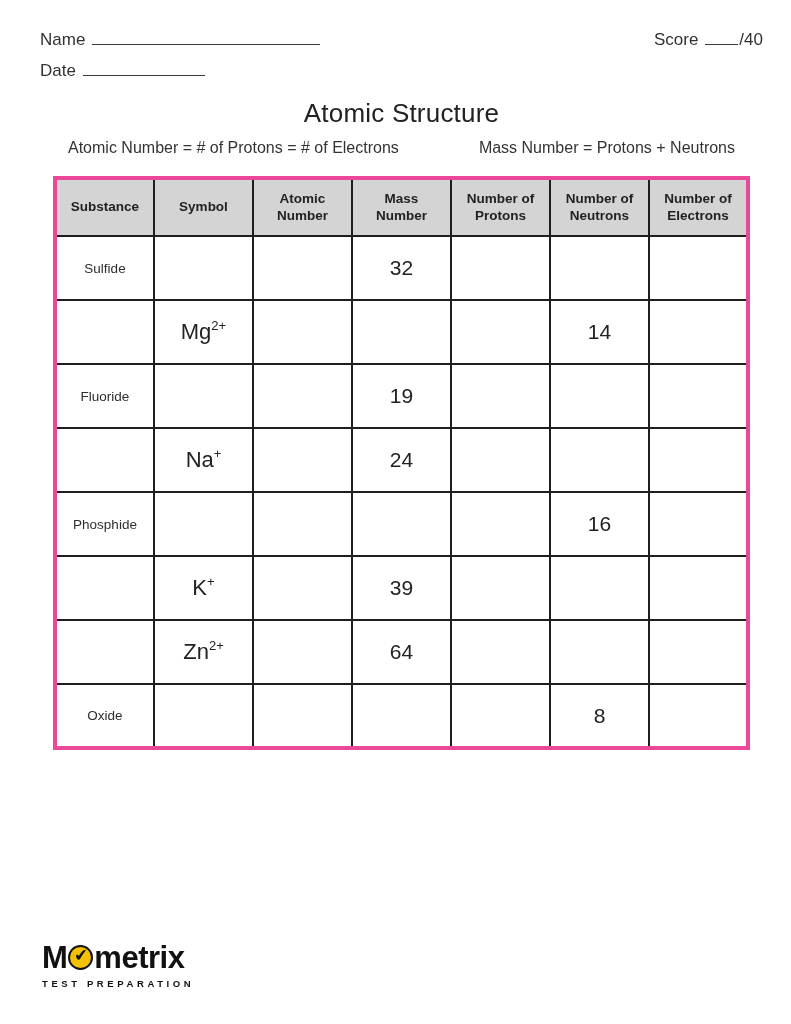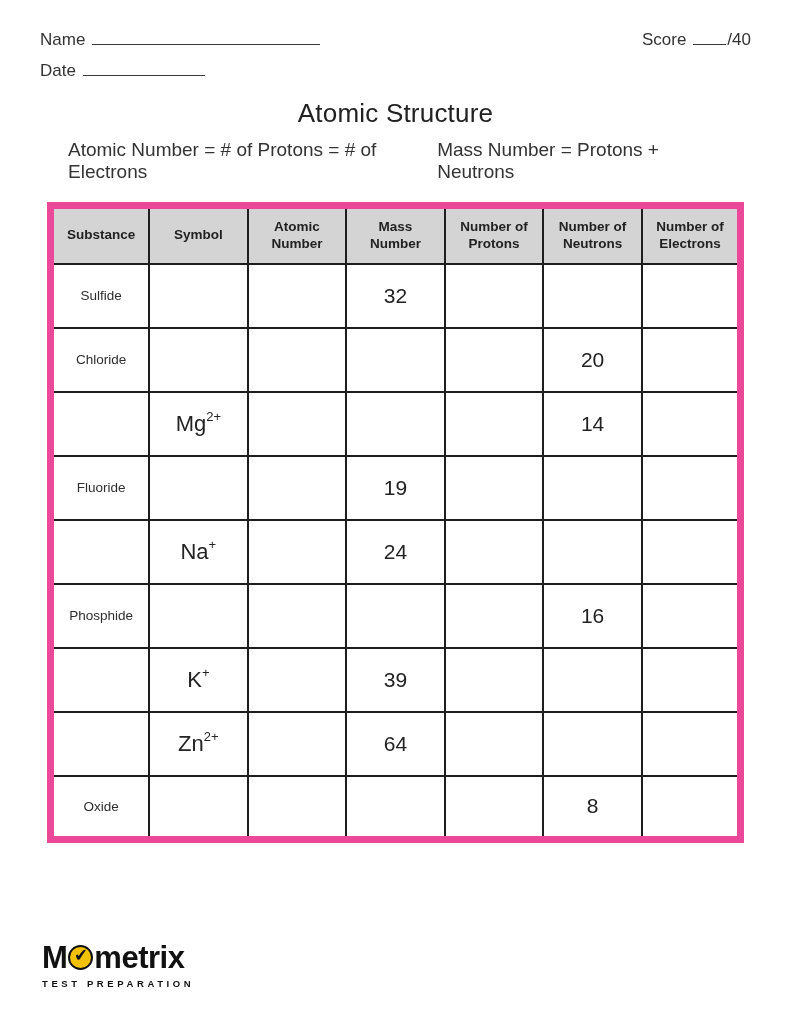--- a/index.html
+++ b/index.html
@@ -3,21 +3,21 @@
 <meta charset="utf-8">
 <style>
   * { margin: 0; padding: 0; box-sizing: border-box; }
   html, body { width: 791px; height: 1024px; background: #ffffff; overflow: hidden; }
   body {
     font-family: "Liberation Sans", "DejaVu Sans", sans-serif;
     color: #2b2b2b;
   }
   .page {
     width: 791px; height: 1024px;
-    padding: 30px 40px 0 40px;
+    padding: 30px 28px 0 40px;
     position: relative;
   }
 
   
   .fillin-row {
     display: flex; justify-content: space-between; align-items: baseline;
     font-size: 17px; color: #333333;
   }
   .blank {
     display: inline-block;
@@ -37,30 +37,30 @@
     text-align: center;
     font-size: 26px;
     font-weight: 400;
     color: #222222;
     letter-spacing: 0.2px;
   }
   .subtitles {
     margin-top: 10px;
     display: flex; justify-content: space-between;
     padding: 0 28px 0 28px;
-    font-size: 19px; color: #333333;
+    font-size: 16px; color: #333333;
   }
 
   
   table.worksheet {
     margin: 19px auto 0 auto;
     width: 697px;
     border-collapse: collapse;
     table-layout: fixed;
-    border: 7px solid #ec4899;
+    border: 4px solid #ec4899;
   }
   table.worksheet th, table.worksheet td {
     border: 2px solid #1e1e1e;
     text-align: center;
     vertical-align: middle;
     overflow: hidden;
   }
   table.worksheet th {
     background: #d4d4d4;
     height: 58px;
@@ -157,29 +157,20 @@
       <tr>
         <td class="c-sub">Sulfide</td>
         <td class="c-sym"><span></span><sup></sup></td>
         <td class="c-num"></td>
         <td class="c-num">32</td>
         <td class="c-num"></td>
         <td class="c-num"></td>
         <td class="c-num"></td>
       </tr>
       <tr>
-        <td class="c-sub">Chloride</td>
-        <td class="c-sym"><span></span><sup></sup></td>
-        <td class="c-num"></td>
-        <td class="c-num"></td>
-        <td class="c-num"></td>
-        <td class="c-num">20</td>
-        <td class="c-num"></td>
-      </tr>
-      <tr>
         <td class="c-sub"></td>
         <td class="c-sym"><span>Mg</span><sup>2+</sup></td>
         <td class="c-num"></td>
         <td class="c-num"></td>
         <td class="c-num"></td>
         <td class="c-num">14</td>
         <td class="c-num"></td>
       </tr>
       <tr>
         <td class="c-sub">Fluoride</td>

